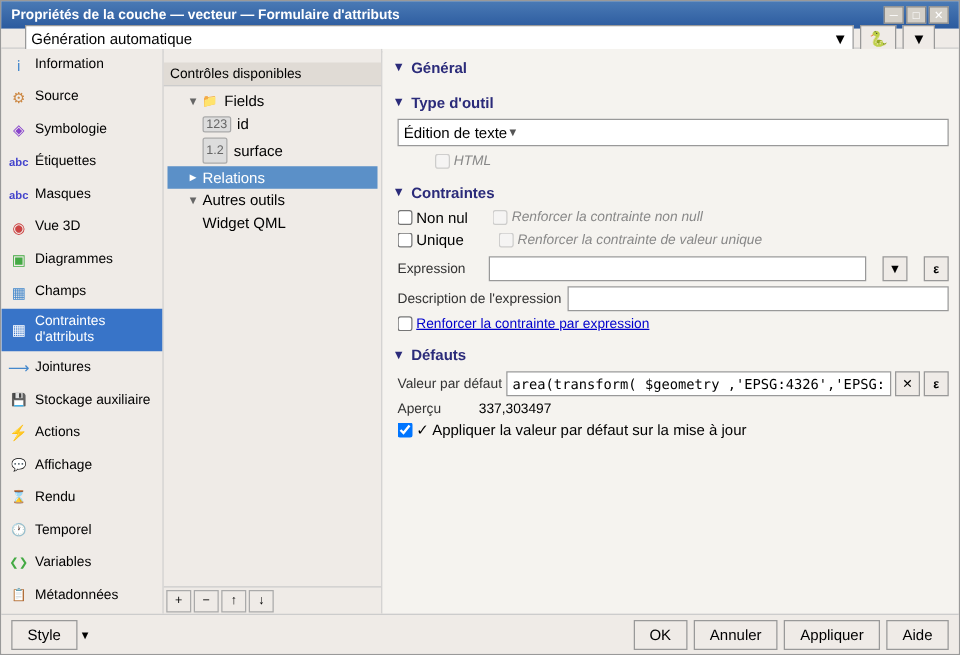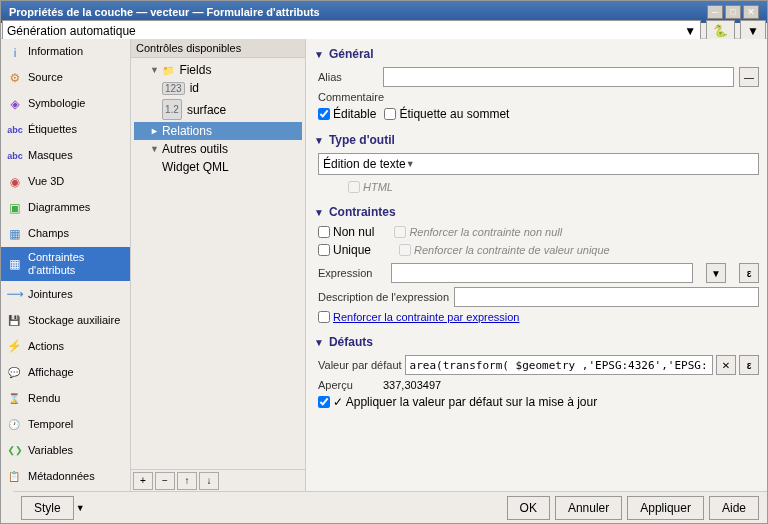--- a/index.html
+++ b/index.html
@@ -5,36 +5,36 @@
     * { box-sizing: border-box; margin: 0; padding: 0; font-family: 'Segoe UI', Arial, sans-serif; font-size: 12px; }
     body { background: #d4d0c8; width: 768px; height: 524px; overflow: hidden; }
     
     .window { width: 768px; height: 524px; background: #efebe7; border: 1px solid #999; display: flex; flex-direction: column; }
     
     .title-bar { background: linear-gradient(to bottom, #4a7ab5, #2b5a9e); color: white; padding: 4px 8px; display: flex; justify-content: space-between; align-items: center; height: 22px; }
     .title-bar-text { font-size: 11px; font-weight: bold; }
     .title-bar-buttons { display: flex; gap: 2px; }
     .title-btn { width: 16px; height: 14px; background: #d4d0c8; border: 1px solid #888; font-size: 9px; display: flex; align-items: center; justify-content: center; cursor: pointer; }
     
-    .toolbar { background: #efebe7; border-bottom: 1px solid #ccc; padding: 3px 1px; display: flex; align-items: center; gap: 5px; height: 16px; }
+    .toolbar { background: #efebe7; border-bottom: 1px solid #ccc; padding: 3px 19px; display: flex; align-items: center; gap: 5px; height: 16px; }
     .toolbar-dropdown { flex: 1; height: 22px; background: white; border: 1px solid #999; padding: 1px 4px; font-size: 12px; display: flex; align-items: center; justify-content: space-between; }
     .toolbar-btn { height: 22px; padding: 2px 6px; background: #efebe7; border: 1px solid #999; font-size: 12px; display: flex; align-items: center; gap: 3px; cursor: pointer; white-space: nowrap; }
     
     .main-content { display: flex; flex: 1; overflow: hidden; }
     
     
     .sidebar { width: 130px; background: #efebe7; border-right: 1px solid #ccc; display: flex; flex-direction: column; overflow-y: auto; }
     .sidebar-item { display: flex; align-items: center; gap: 5px; padding: 4px 6px; cursor: pointer; min-height: 26px; }
     .sidebar-item.active { background: #3874c8; color: white; }
     .sidebar-icon { width: 16px; height: 16px; flex-shrink: 0; display: flex; align-items: center; justify-content: center; }
     .sidebar-label { font-size: 11px; line-height: 1.2; }
     
     
     .left-panel { width: 175px; border-right: 1px solid #ccc; background: #efebe7; display: flex; flex-direction: column; }
-    .panel-header { font-size: 11px; padding: 3px 5px; background: #e0dbd5; border-bottom: 1px solid #ccc; }
+    .panel-header { font-size: 11px; padding: 3px 5px; background: #e0dbd5; border-bottom: 1px solid #ccc; margin-top: 11px; }
     .tree-area { flex: 1; overflow-y: auto; padding: 3px; }
     .tree-item { padding: 2px 4px; cursor: pointer; display: flex; align-items: center; gap: 3px; }
     .tree-item.highlighted { background: #5b90c8; color: white; }
     .tree-indent-1 { padding-left: 16px; }
     .tree-indent-2 { padding-left: 28px; }
     .tree-arrow { font-size: 9px; color: #666; }
     
     .left-panel-bottom { height: 22px; border-top: 1px solid #ccc; display: flex; align-items: center; padding: 2px; gap: 2px; }
     .icon-btn { width: 20px; height: 18px; background: #efebe7; border: 1px solid #aaa; display: flex; align-items: center; justify-content: center; cursor: pointer; font-size: 10px; }
     
@@ -64,21 +64,21 @@
     .expression-row { display: flex; align-items: center; gap: 13px; margin-bottom: 4px; }
     .expr-input { flex: 1; height: 20px; background: white; border: 1px solid #999; padding: 1px 4px; font-size: 11px; }
     .expr-btn { width: 20px; height: 20px; background: #efebe7; border: 1px solid #999; display: flex; align-items: center; justify-content: center; cursor: pointer; font-size: 10px; font-weight: bold; }
     
     .default-value-row { display: flex; align-items: center; gap: 3px; margin-bottom: 4px; }
     .default-input { flex: 1; height: 20px; background: white; border: 1px solid #999; padding: 1px 4px; font-size: 11px; font-family: monospace; }
     
     .apercu-row { display: flex; align-items: center; gap: 5px; margin-bottom: 4px; }
     
     
-    .bottom-bar { height: 32px; background: #efebe7; border-top: 1px solid #ccc; display: flex; align-items: center; justify-content: space-between; padding: 0 8px; margin-left: 12px; }
+    .bottom-bar { height: 32px; background: #efebe7; border-top: 1px solid #ccc; display: flex; align-items: center; justify-content: space-between; padding: 0 8px; }
     .bottom-left { display: flex; align-items: center; gap: 3px; }
     .bottom-right { display: flex; align-items: center; gap: 5px; }
     .bottom-btn { height: 24px; padding: 2px 12px; background: #efebe7; border: 1px solid #999; font-size: 12px; cursor: pointer; }
     .style-dropdown { display: flex; align-items: center; gap: 2px; }
     
     .gray-text { color: #888; font-size: 11px; font-style: italic; }
     .blue-link { color: #0000cc; text-decoration: underline; cursor: pointer; font-size: 11px; }
     
     
     .icon-info { color: #4488cc; }
@@ -240,40 +240,20 @@
       </div>
     </div>
 
     <div class="right-panel">
 
       <div class="section">
         <div class="section-header">
           <span class="section-arrow">▼</span>
           <span>Général</span>
         </div>
-        <div class="section-content">
-          <div class="form-row">
-            <span class="form-label">Alias</span>
-            <input class="form-input wide" type="text" value="" style="">
-            <div class="small-btn">—</div>
-          </div>
-          <div class="form-row">
-            <span class="form-label">Commentaire</span>
-          </div>
-          <div class="checkbox-row">
-            <div class="checkbox-item">
-              <input type="checkbox" checked="" style="">
-              <span>Éditable</span>
-            </div>
-            <div class="checkbox-item">
-              <input type="checkbox" style="">
-              <span>Étiquette au sommet</span>
-            </div>
-          </div>
-        </div>
       </div>
 
       <div class="section">
         <div class="section-header">
           <span class="section-arrow">▼</span>
           <span>Type d'outil</span>
         </div>
         <div class="section-content">
           <div class="dropdown-full" style="margin-bottom:6px;">
             <span>Édition de texte</span>

